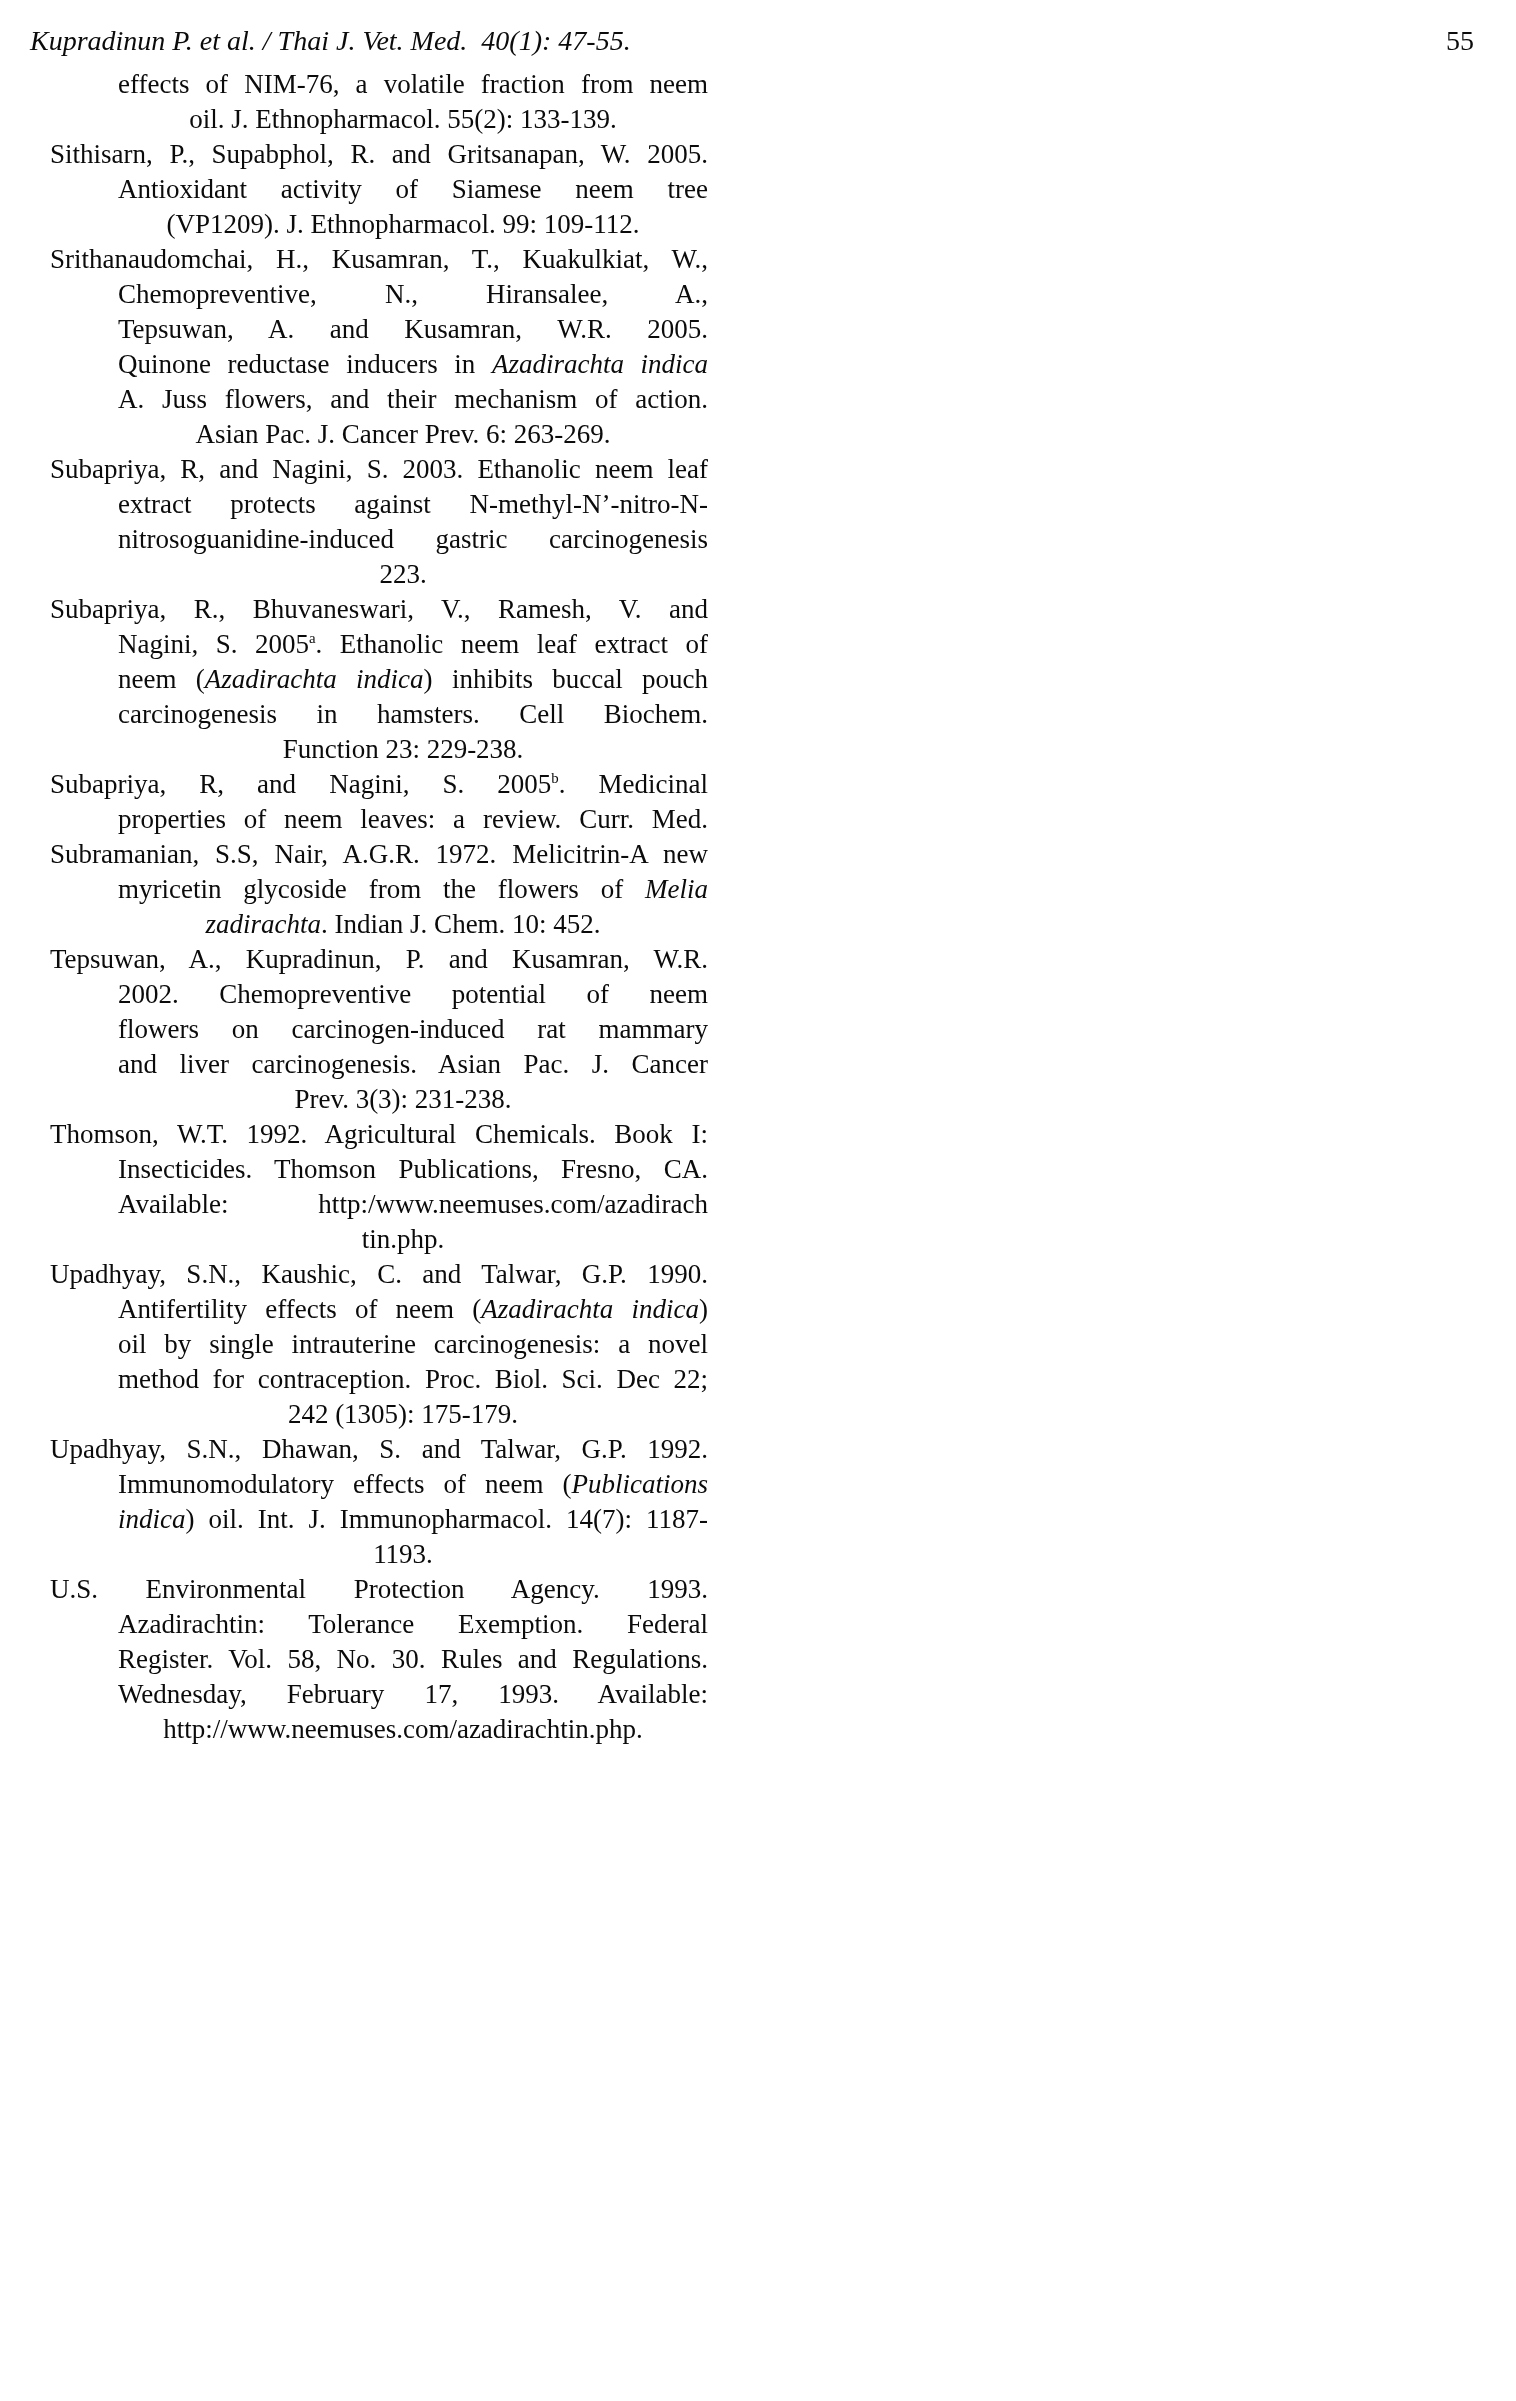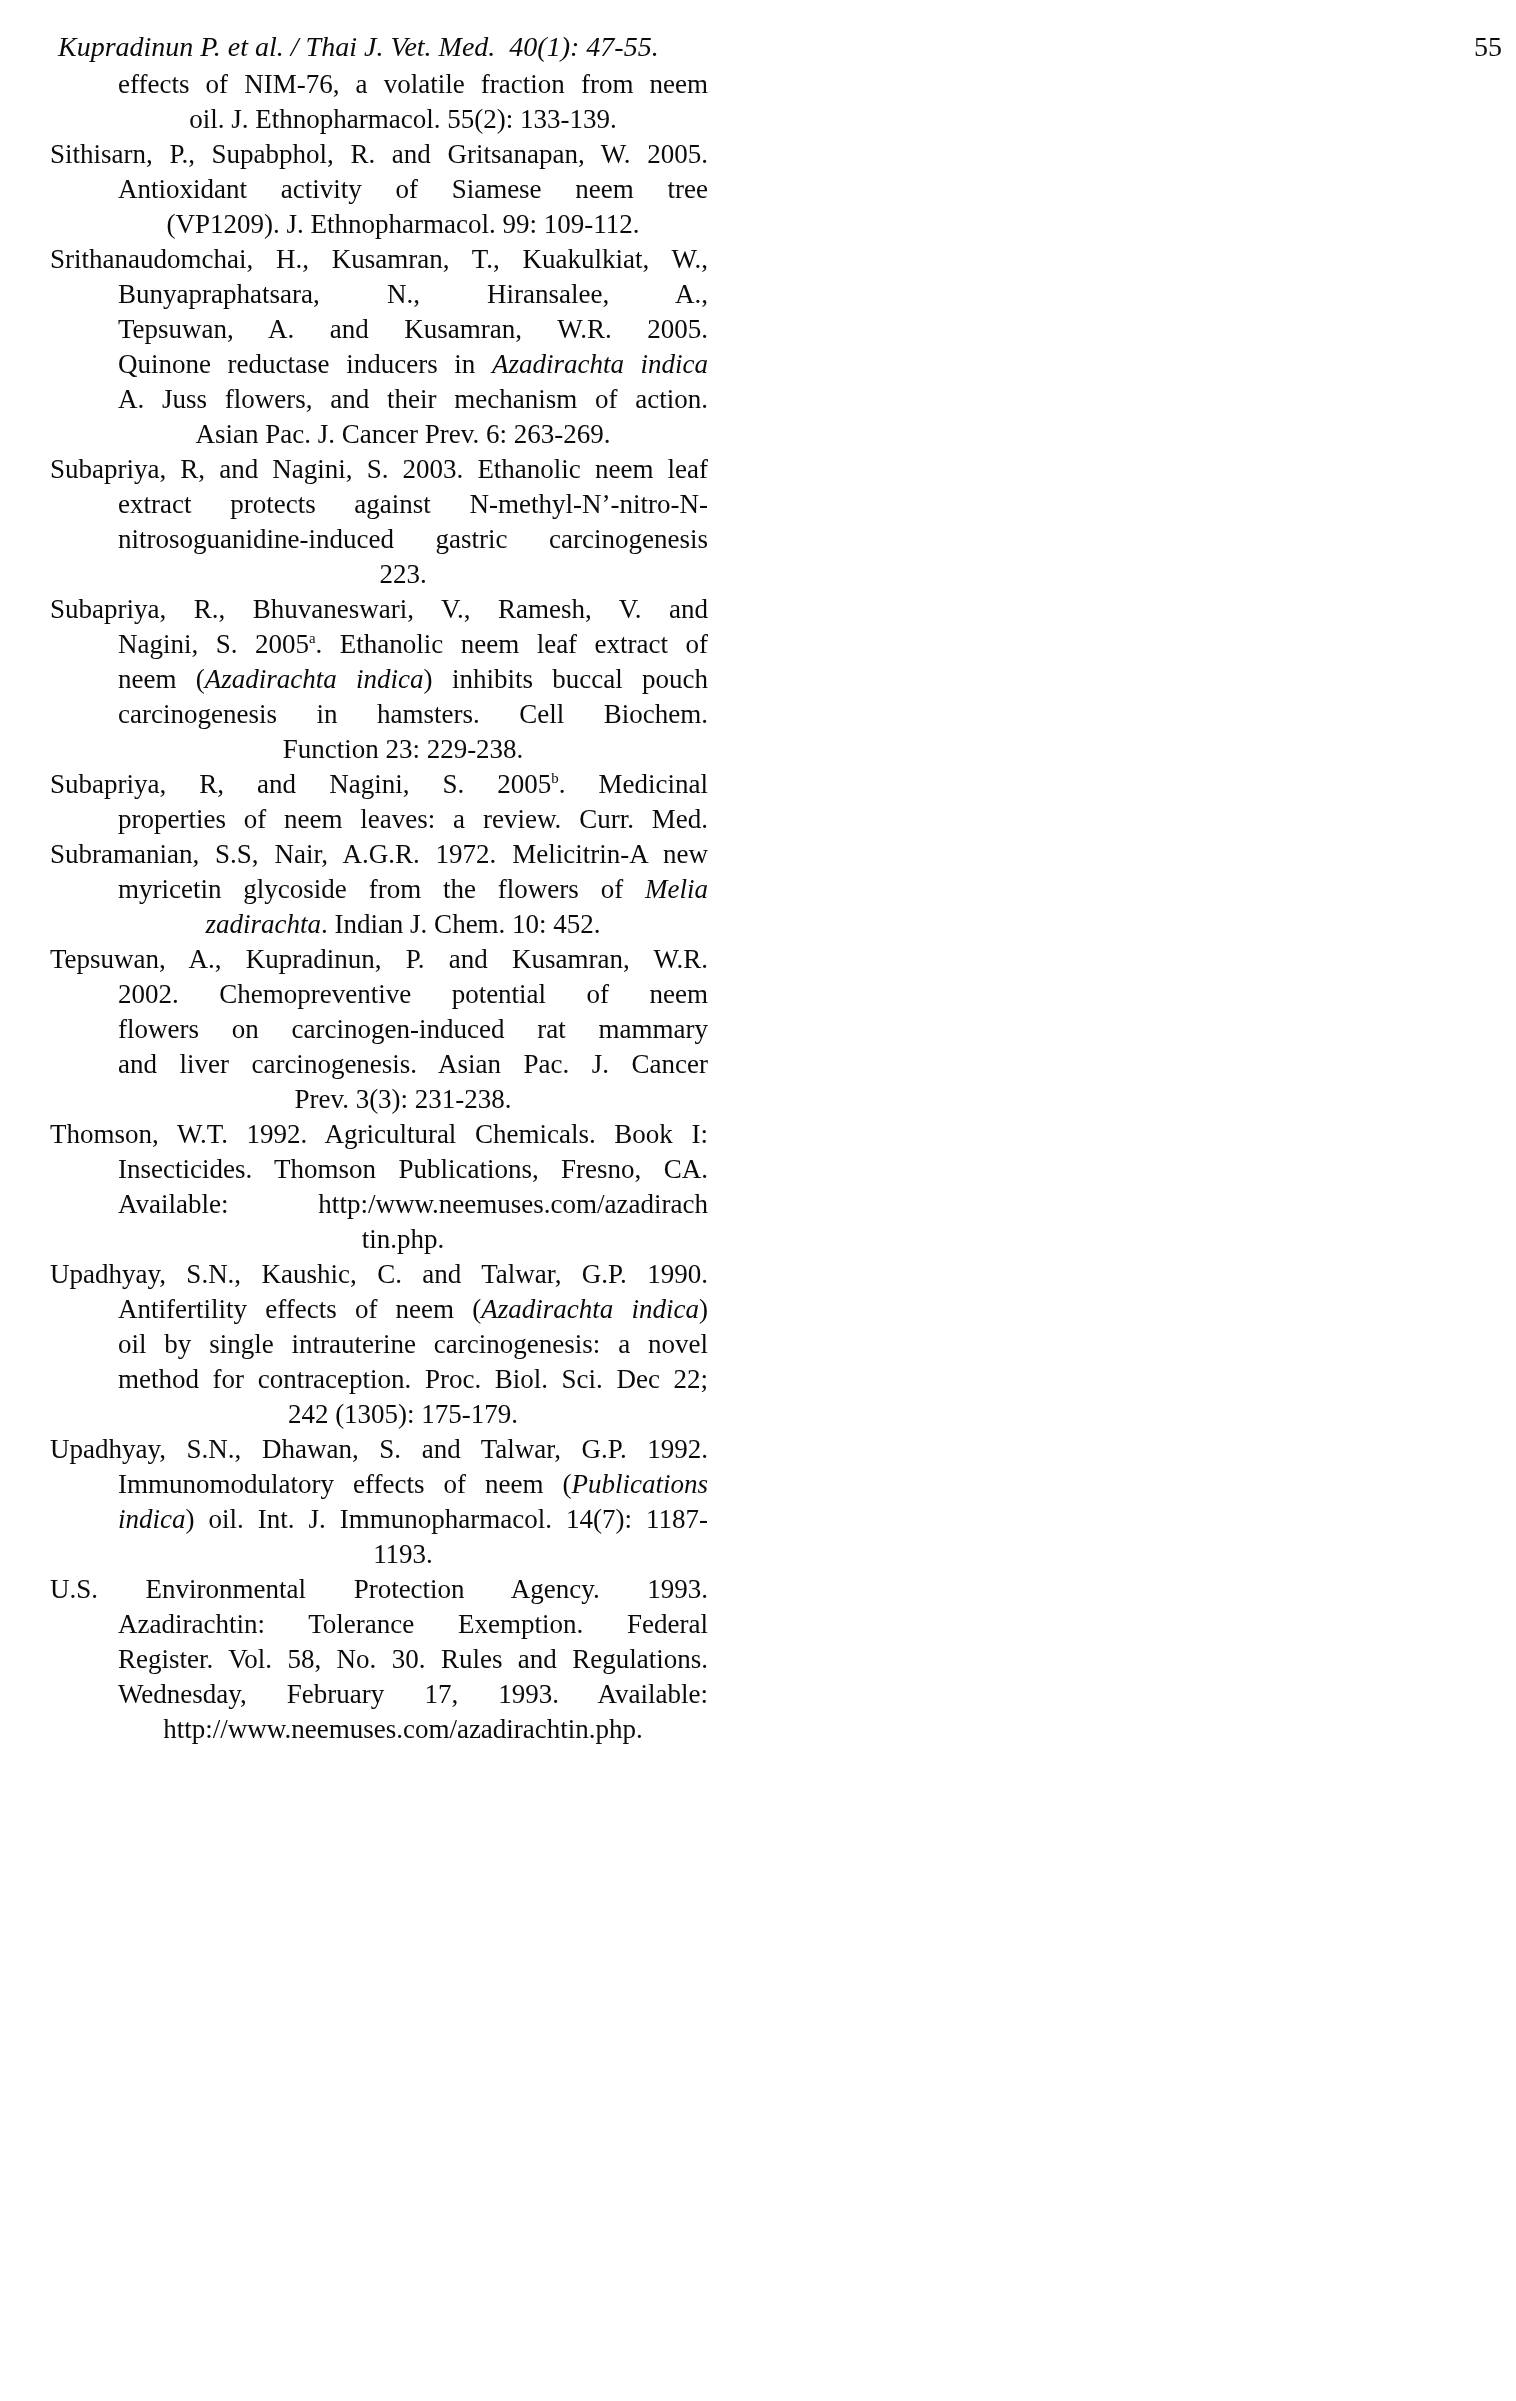--- a/index.html
+++ b/index.html
@@ -8,28 +8,27 @@
     height: 2401px;
     background: #ffffff;
     position: relative;
     font-family: "Liberation Serif", "DejaVu Serif", serif;
     color: #0b0b0b;
     -webkit-font-smoothing: antialiased;
   }
   .header-row {
     position: absolute;
     left: 30px;
-    top: 30px;
+    top: 24px;
     width: 1444px;
     display: flex;
     justify-content: space-between;
     align-items: flex-end;
     font-size: 28px;
     line-height: 34px;
-    margin-left: 28px;
   }
   .running-header {
     font-style: italic;
     white-space: pre;
   }
   .page-number {
     font-style: normal;
   }
   .ref-list {
     position: absolute;
@@ -72,21 +71,21 @@
       <div class="line indent justify"><span>effects of NIM-76, a volatile fraction from neem</span></div>
       <div class="line indent"><span>oil. J. Ethnopharmacol. 55(2): 133-139.</span></div>
     </div>
     <div class="reference">
       <div class="line justify"><span>Sithisarn, P., Supabphol, R. and Gritsanapan, W. 2005.</span></div>
       <div class="line indent justify"><span>Antioxidant activity of Siamese neem tree</span></div>
       <div class="line indent"><span>(VP1209). J. Ethnopharmacol. 99: 109-112.</span></div>
     </div>
     <div class="reference">
       <div class="line justify"><span>Srithanaudomchai, H., Kusamran, T., Kuakulkiat, W.,</span></div>
-      <div class="line indent justify"><span>Bunyapraphatsara, N., Hiransalee, A.,</span></div>
+      <div class="line indent justify"><span>Chemopreventive, N., Hiransalee, A.,</span></div>
       <div class="line indent justify"><span>Tepsuwan, A. and Kusamran, W.R. 2005.</span></div>
       <div class="line indent justify"><span>Quinone reductase inducers in </span><span class="seg-i">Azadirachta indica</span></div>
       <div class="line indent justify"><span>A. Juss flowers, and their mechanism of action.</span></div>
       <div class="line indent"><span>Asian Pac. J. Cancer Prev. 6: 263-269.</span></div>
     </div>
     <div class="reference">
       <div class="line justify"><span>Subapriya, R, and Nagini, S. 2003. Ethanolic neem leaf</span></div>
       <div class="line indent justify"><span>extract protects against N-methyl-N’-nitro-N-</span></div>
       <div class="line indent justify"><span>nitrosoguanidine-induced gastric carcinogenesis</span></div>
       <div class="line indent"><span>223.</span></div>

